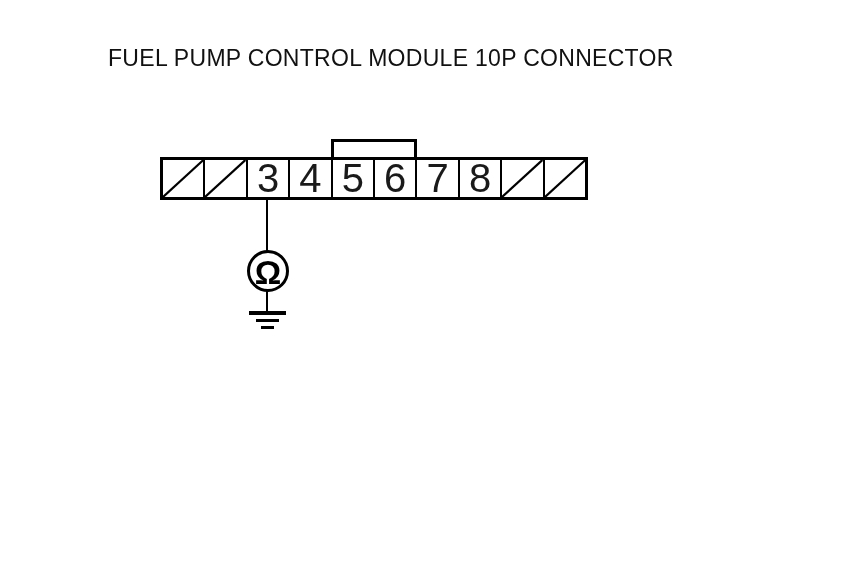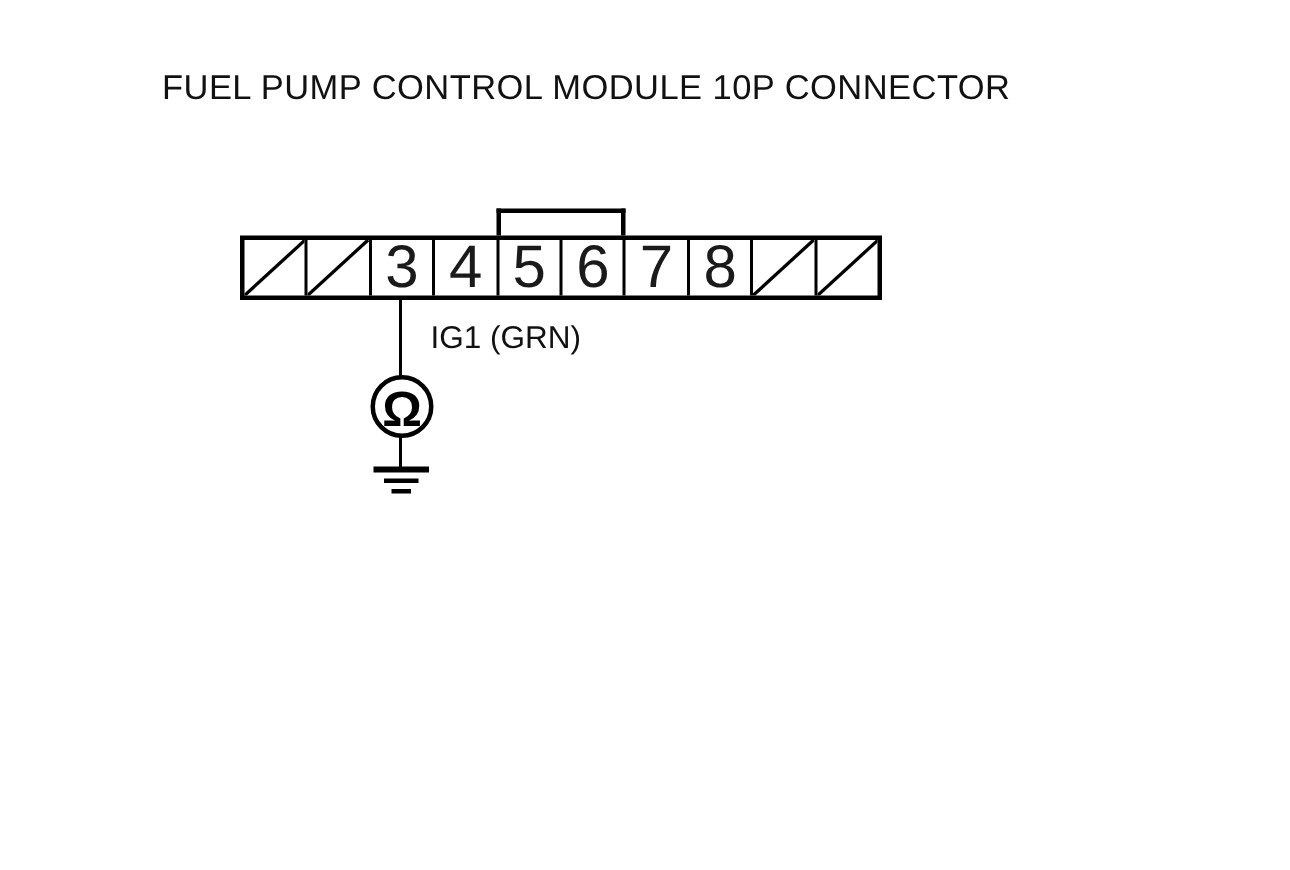--- a/index.html
+++ b/index.html
@@ -116,21 +116,20 @@
     </div>
     <div class="cell">
       <svg viewBox="0 0 40 37" preserveAspectRatio="none">
           <line x1="0" y1="37" x2="40" y2="0" stroke="#000" stroke-width="2.2"></line>
         </svg>
     </div>
   </div>
 
   <div class="wire wire-top"></div>
 
-  <div class="label-ig1">IG1 (GRN)</div>
 
   <div class="meter">
     <span>Ω</span>
   </div>
 
   <div class="wire wire-bottom"></div>
 
   <div class="gnd gnd1"></div>
   <div class="gnd gnd2"></div>
   <div class="gnd gnd3"></div>

